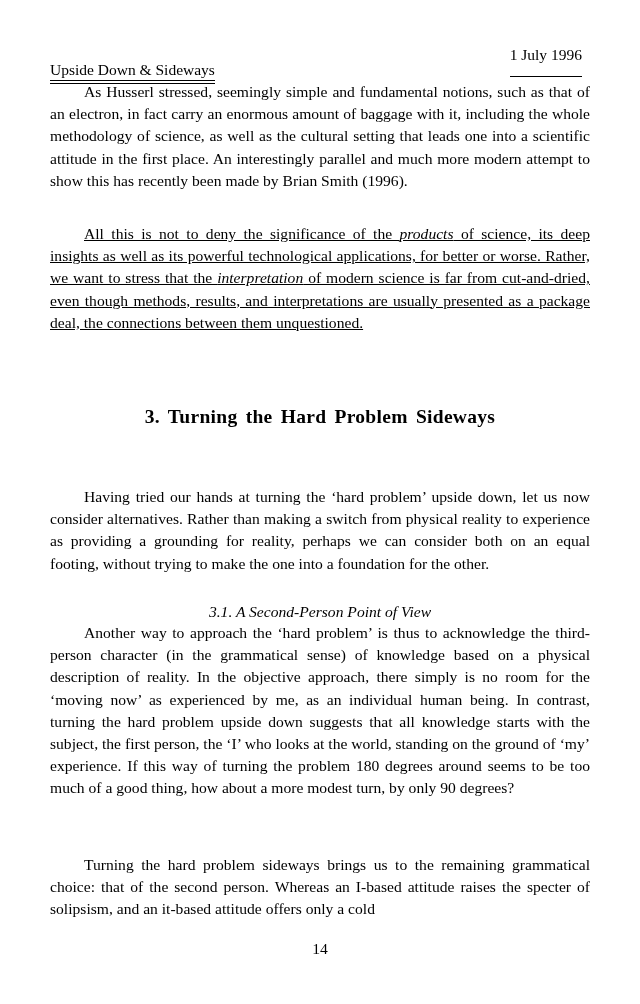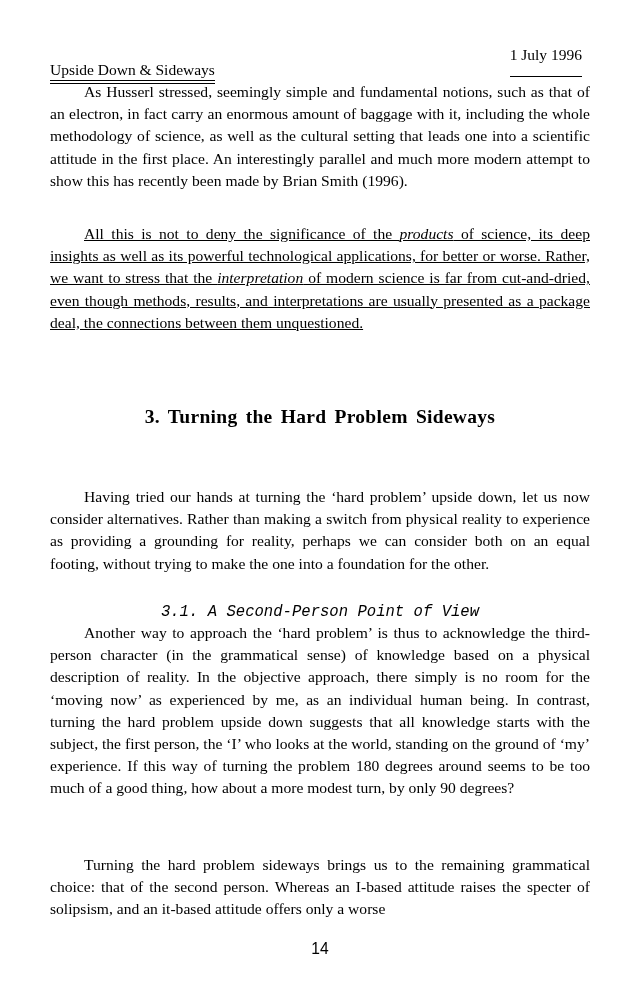--- a/index.html
+++ b/index.html
@@ -82,31 +82,31 @@
       font-size: 19.5px;
       letter-spacing: 0.3px;
       word-spacing: 3px;
     }
     .subsection-title {
       position: absolute;
       top: 603px;
       left: 0;
       width: 540px;
       text-align: center;
-      font-family: Liberation Mono, monospace;
+      font-family: Liberation Serif, serif;
       font-style: italic;
       font-size: 15.6px;
     }
     .page-number {
       position: absolute;
       top: 940px;
       left: 0;
       width: 540px;
       text-align: center;
-      font-family: Liberation Sans, sans-serif;
+      font-family: Liberation Serif, serif;
       font-size: 15.6px;
     }
   </style>
 </head>
 <body>
 
 <div class="page">
 
   <div class="running-head">
     <span class="rh-left">Upside Down &amp; Sideways</span>
@@ -118,17 +118,17 @@
   <p class="para" id="p2"><span>All this is not to deny the significance of the </span><em>products</em><span> of science, its deep insights as well as its powerful technological applications, for better or worse. Rather, we want to stress that the </span><em>interpretation</em><span> of modern science is far from cut-and-dried, even though methods, results, and interpretations are usually presented as a package deal, the connections between them unquestioned.</span></p>
 
   <div class="section-title">3.  Turning the Hard Problem Sideways</div>
 
   <p class="para" id="p3">Having tried our hands at turning the ‘hard problem’ upside down, let us now consider alternatives. Rather than making a switch from physical reality to experience as providing a grounding for reality, perhaps we can consider both on an equal footing, without trying to make the one into a foundation for the other.</p>
 
   <div class="subsection-title">3.1.  A Second-Person Point of View</div>
 
   <p class="para" id="p4">Another way to approach the ‘hard problem’ is thus to acknowledge the third-person character (in the grammatical sense) of knowledge based on a physical description of reality. In the objective approach, there simply is no room for the ‘moving now’ as experienced by me, as an individual human being. In contrast, turning the hard problem upside down suggests that all knowledge starts with the subject, the first person, the ‘I’ who looks at the world, standing on the ground of ‘my’ experience. If this way of turning the problem 180 degrees around seems to be too much of a good thing, how about a more modest turn, by only 90 degrees?</p>
 
-  <p class="para" id="p5">Turning the hard problem sideways brings us to the remaining grammatical choice: that of the second person. Whereas an I-based attitude raises the specter of solipsism, and an it-based attitude offers only a worse</p>
+  <p class="para" id="p5">Turning the hard problem sideways brings us to the remaining grammatical choice: that of the second person. Whereas an I-based attitude raises the specter of solipsism, and an it-based attitude offers only a cold</p>
 
   <div class="page-number">14</div>
 
 </div>
 
 </body></html>

